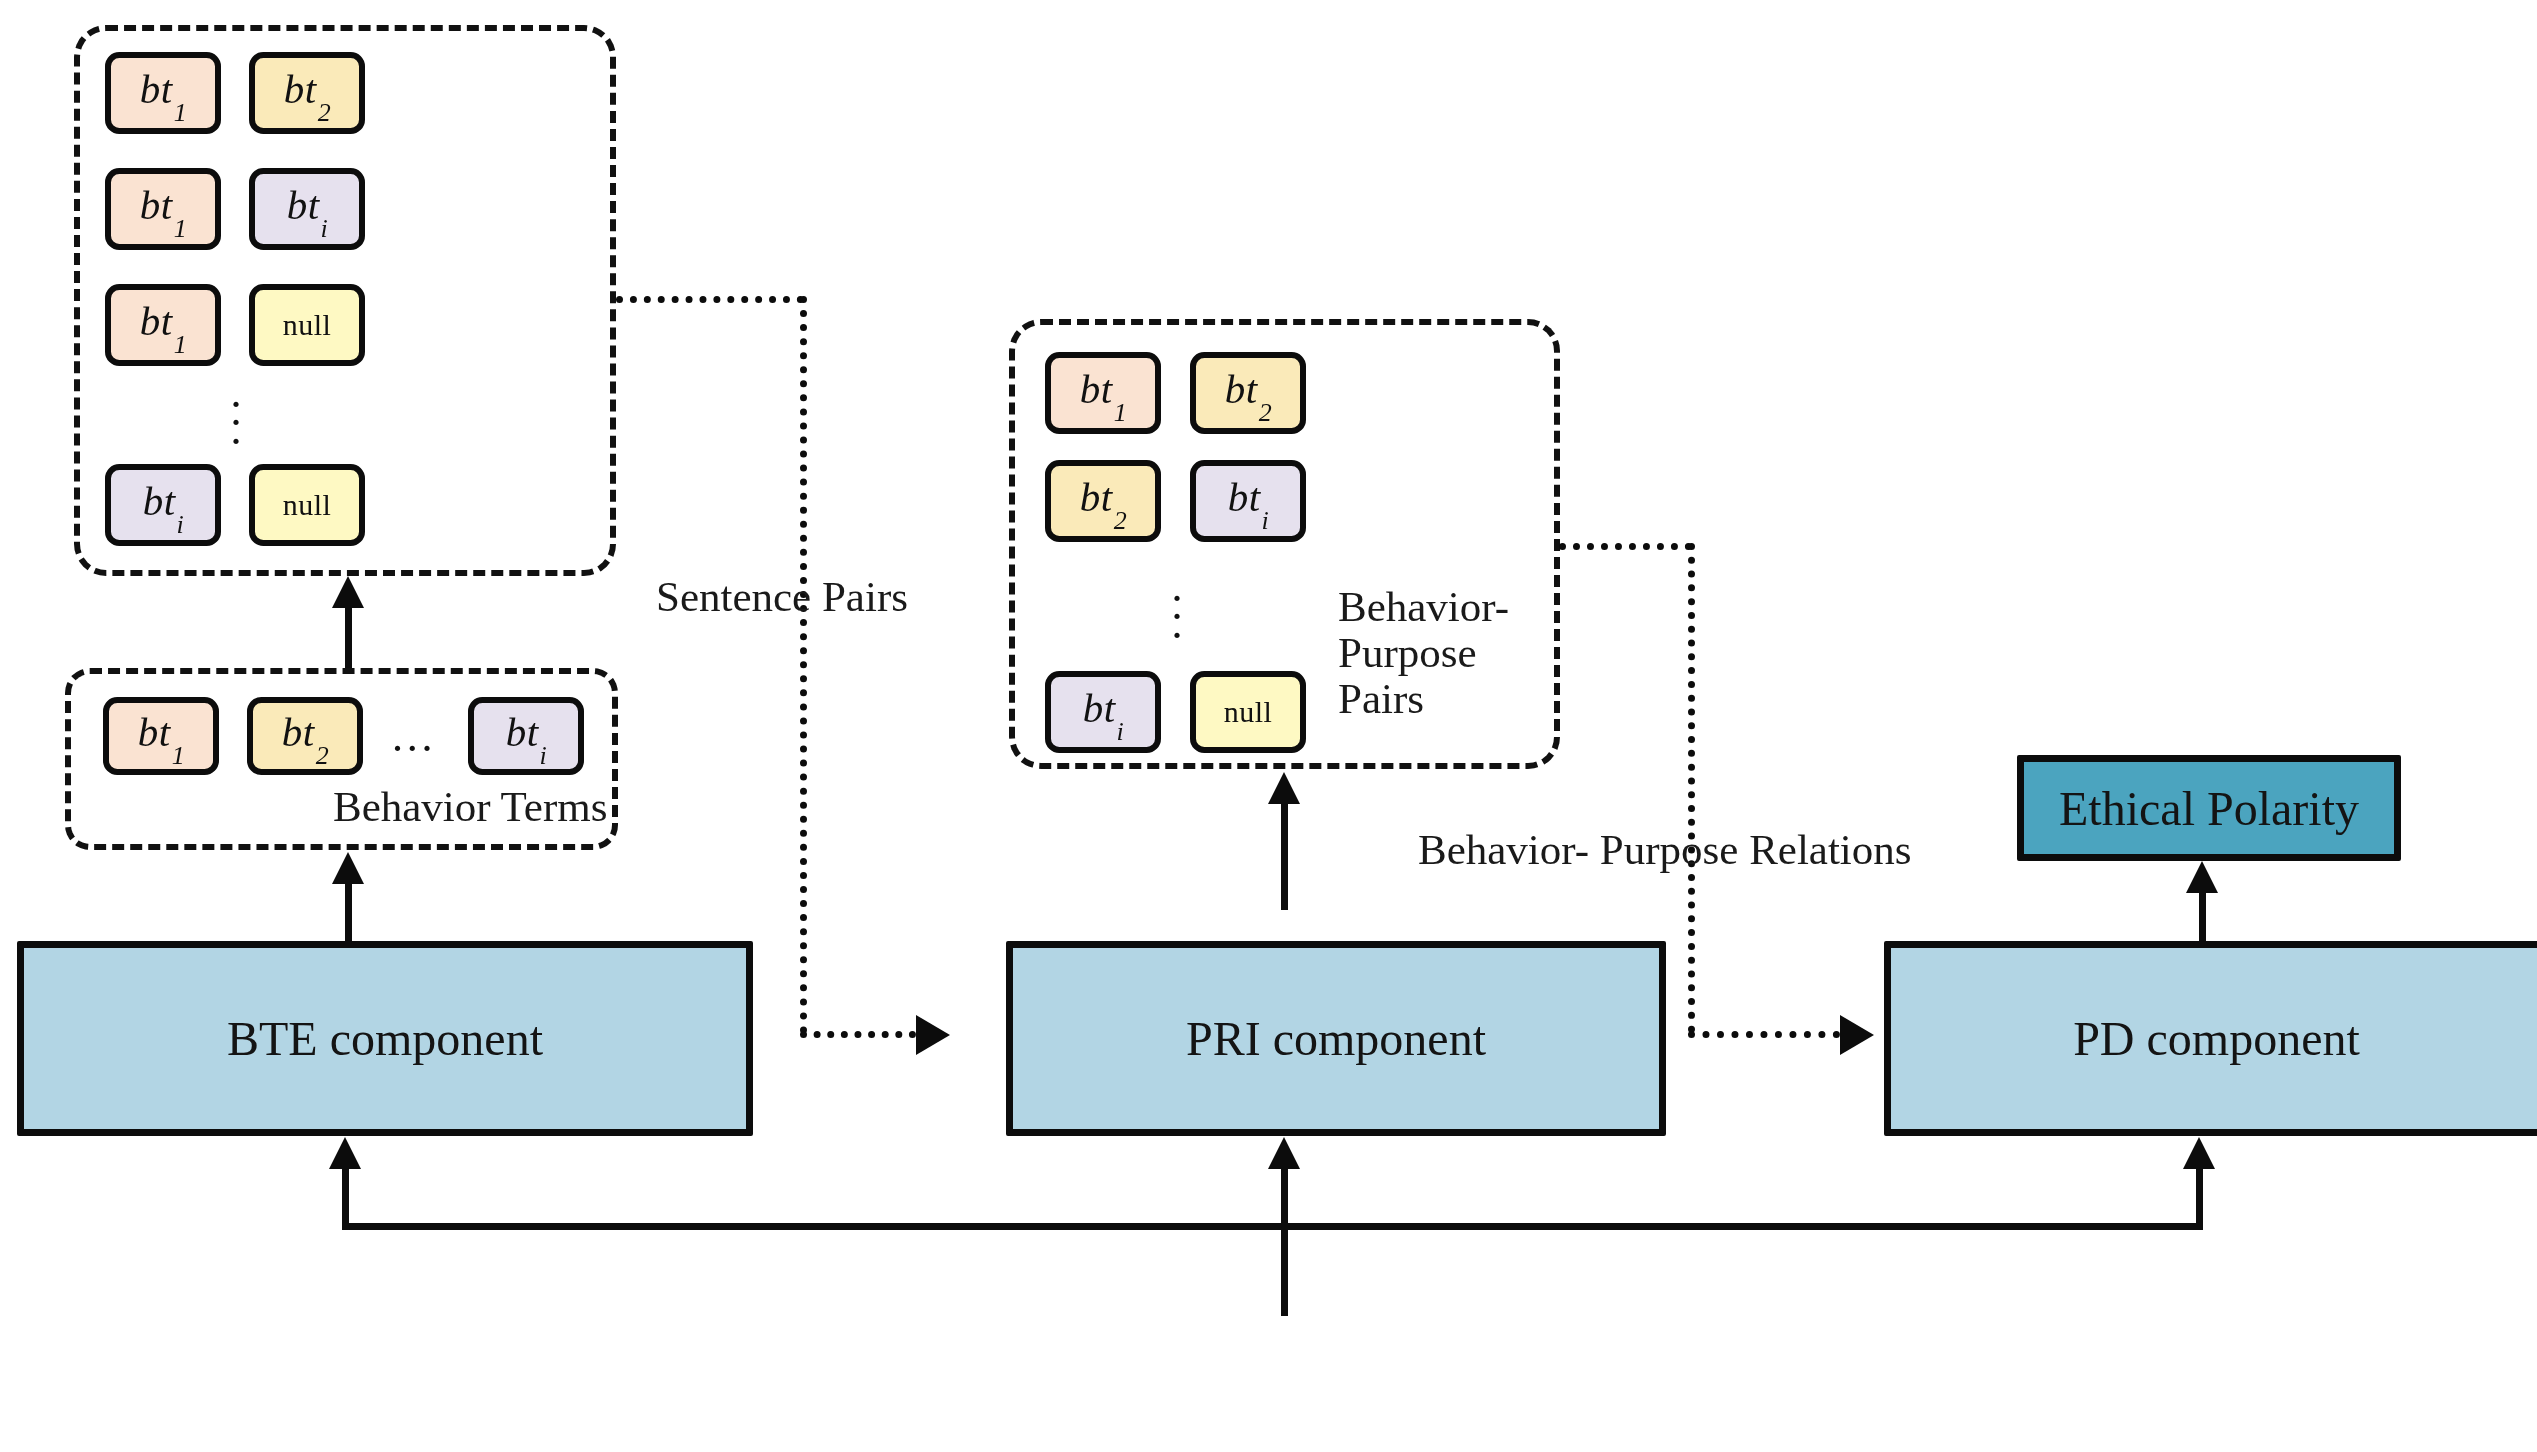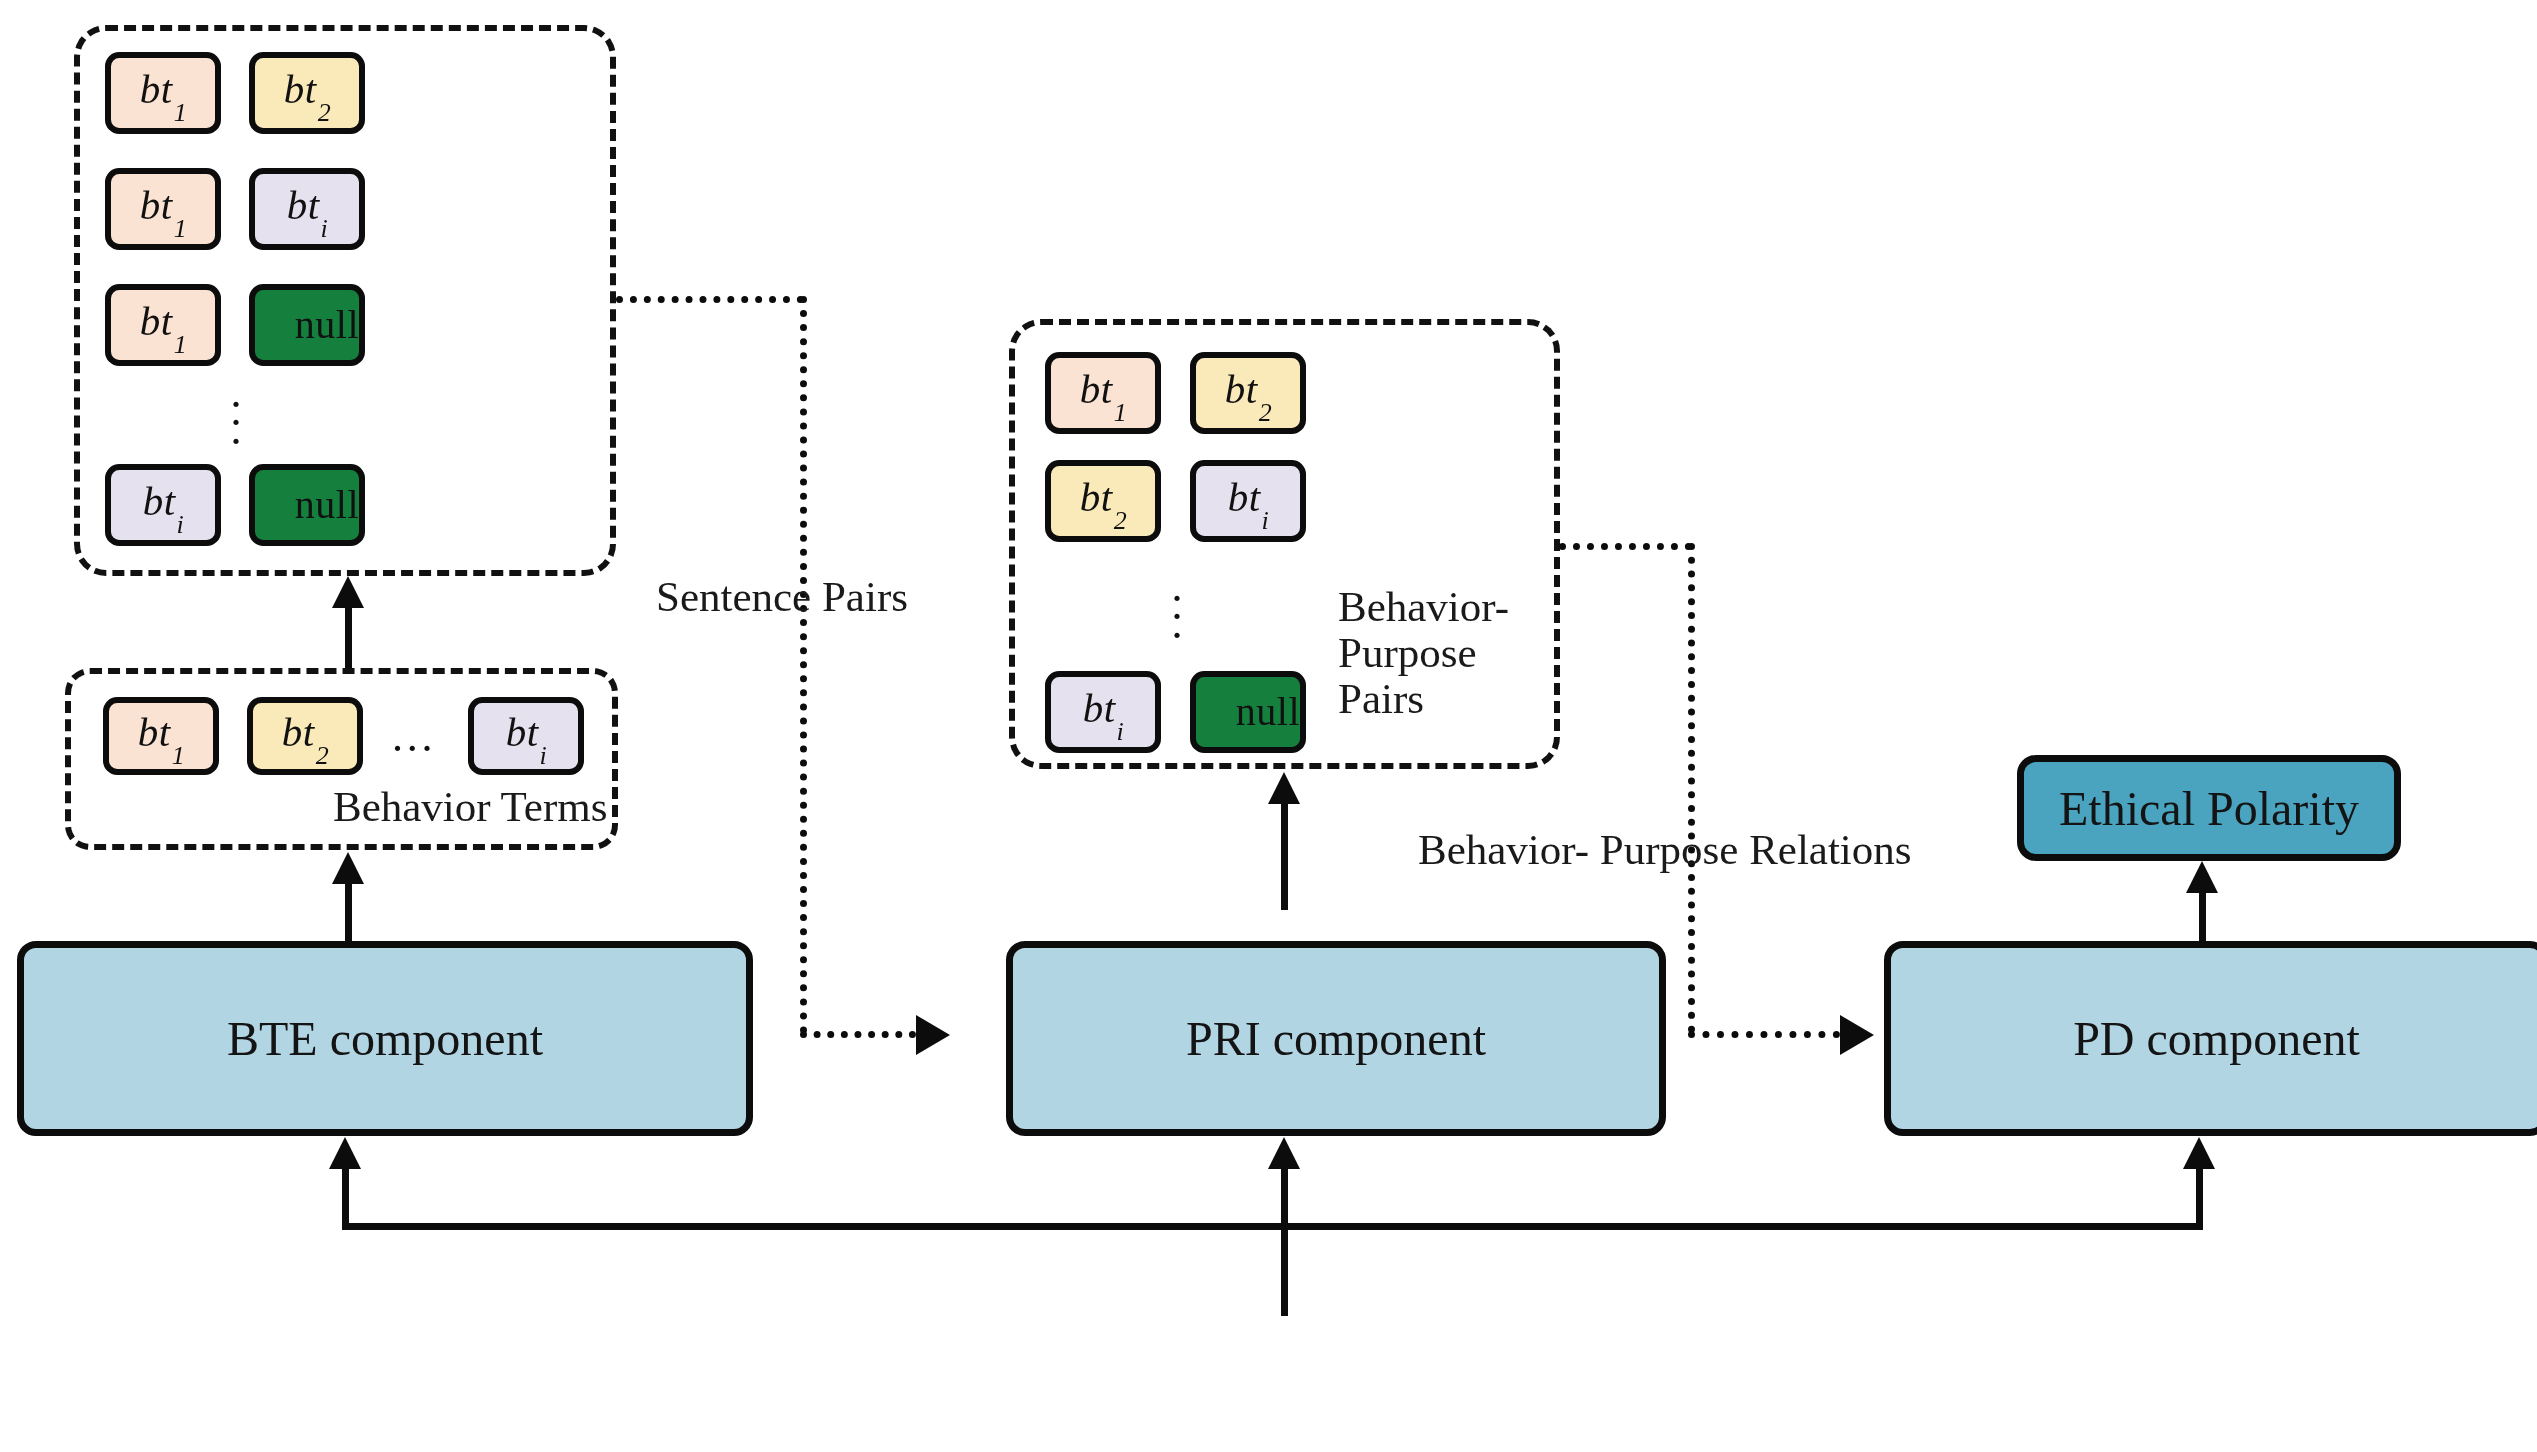--- a/index.html
+++ b/index.html
@@ -34,23 +34,22 @@
   .chip .sub{
     font-size:26px;
     font-style:italic;
     vertical-align:sub;
     position:relative;
     top:8.6px;
     left:1px;
   }
   .chip.nullchip{
     font-style:normal;
-    font-size:40px;
-    background:#15803d;
-    justify-content:flex-end;
+    font-size:30px;
+    background:#fef9c3;
   }
 
   
   .caption{
     position:absolute;
     font-size:43px;
     color:#1a1a1a;
     line-height:1.07;
     white-space:pre-line;
   }
@@ -73,21 +72,21 @@
     font-size:44px;
     color:#111;
     letter-spacing:3.8px;
   }
 
   
   .comp{
     position:absolute;
     box-sizing:border-box;
     border:7.6px solid #0c0c0c;
-    border-radius:19px;
+    border-radius:2px;
     display:flex;
     align-items:center;
     justify-content:center;
     font-size:48px;
     color:#141414;
   }
   .comp.blue{background:#b2d5e4;}
   .comp.teal{background:#4ba4bf;}
   .comp.green{background:#cfdcb3;}
 

